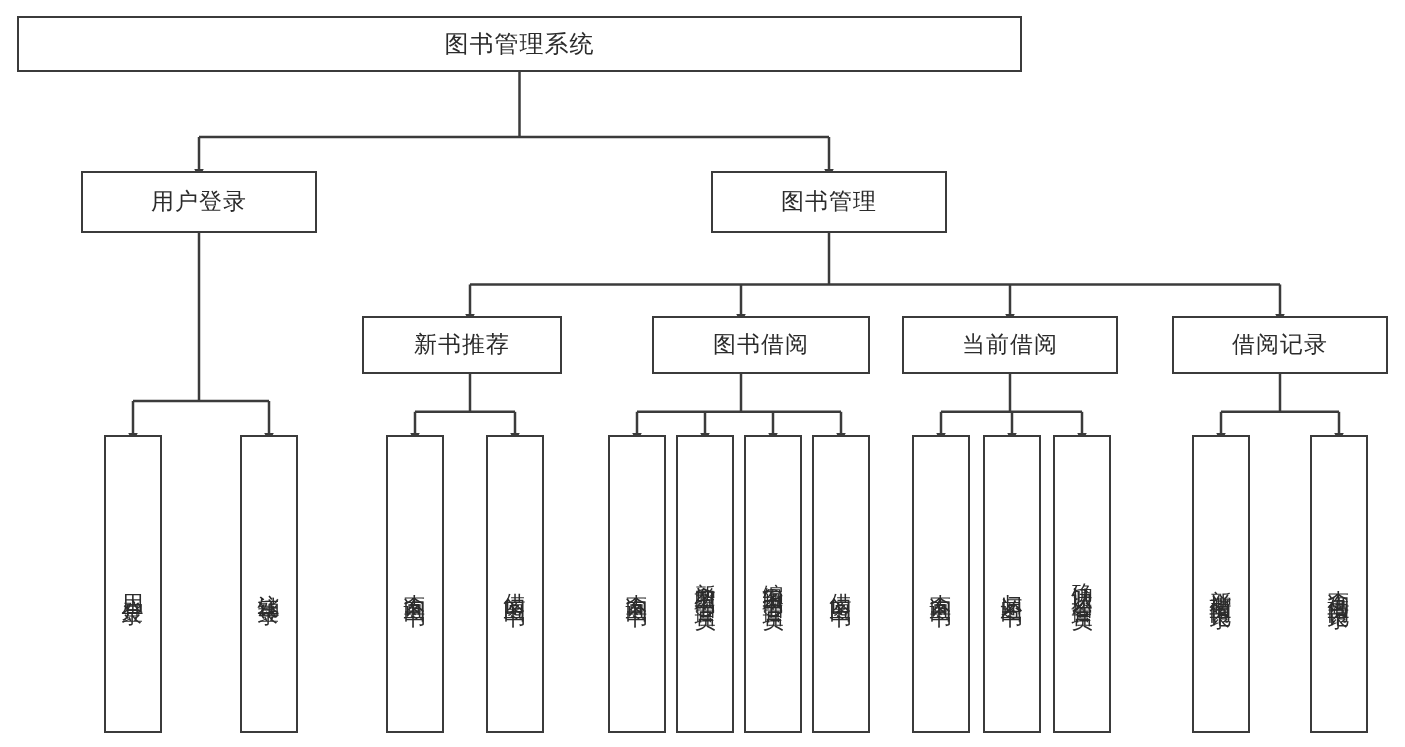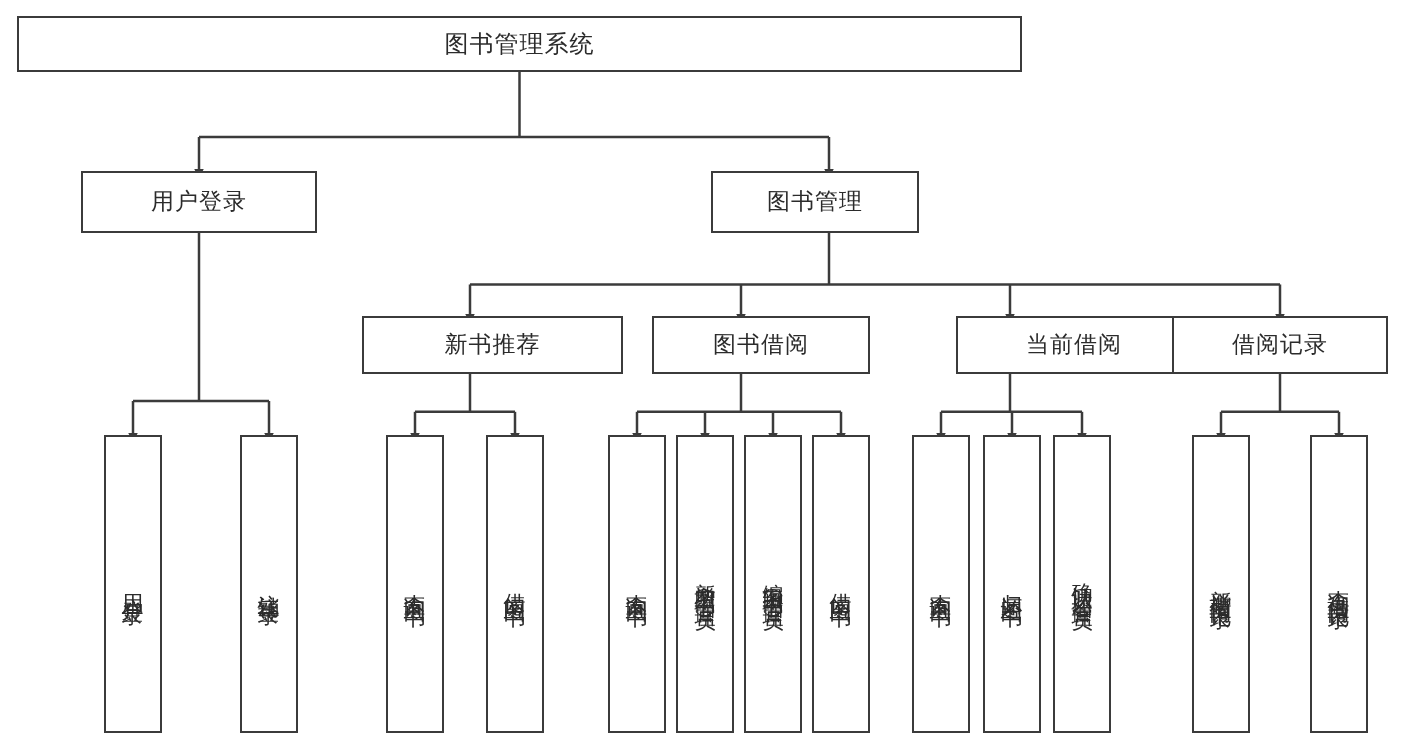--- a/index.html
+++ b/index.html
@@ -114,30 +114,30 @@
       </g>
   </svg>
 
   <div id="nodes-layer">
       <div class="node root horiz" style="left: 17px; top: 16px; width: 1005px; height: 56px;">
         <span>图书管理系统</span>
       </div>
       <div class="node horiz" style="left: 81px; top: 171px; width: 236px; height: 62px;">
         <span>用户登录</span>
       </div>
-      <div class="node horiz" style="left: 711px; top: 171px; width: 208px; height: 62px;">
+      <div class="node horiz" style="left: 711px; top: 171px; width: 236px; height: 62px;">
         <span>图书管理</span>
       </div>
-      <div class="node horiz" style="left: 362px; top: 316px; width: 261px; height: 58px;">
+      <div class="node horiz" style="left: 362px; top: 316px; width: 200px; height: 58px;">
         <span>新书推荐</span>
       </div>
       <div class="node horiz" style="left: 632px; top: 316px; width: 218px; height: 58px; margin-left: 20px;">
         <span>图书借阅</span>
       </div>
-      <div class="node horiz" style="left: 956px; top: 316px; width: 236px; height: 58px;">
+      <div class="node horiz" style="left: 902px; top: 316px; width: 216px; height: 58px;">
         <span>当前借阅</span>
       </div>
       <div class="node horiz" style="left: 1172px; top: 316px; width: 216px; height: 58px;">
         <span>借阅记录</span>
       </div>
       <div class="node leaf" style="left: 104px; top: 435px; width: 58px; height: 298px;">
         <span class="vtext" style="font-size: 22px;">用户登录</span>
       </div>
       <div class="node leaf" style="left: 240px; top: 435px; width: 58px; height: 298px;">
         <span class="vtext" style="font-size: 22px;">注销登录</span>

